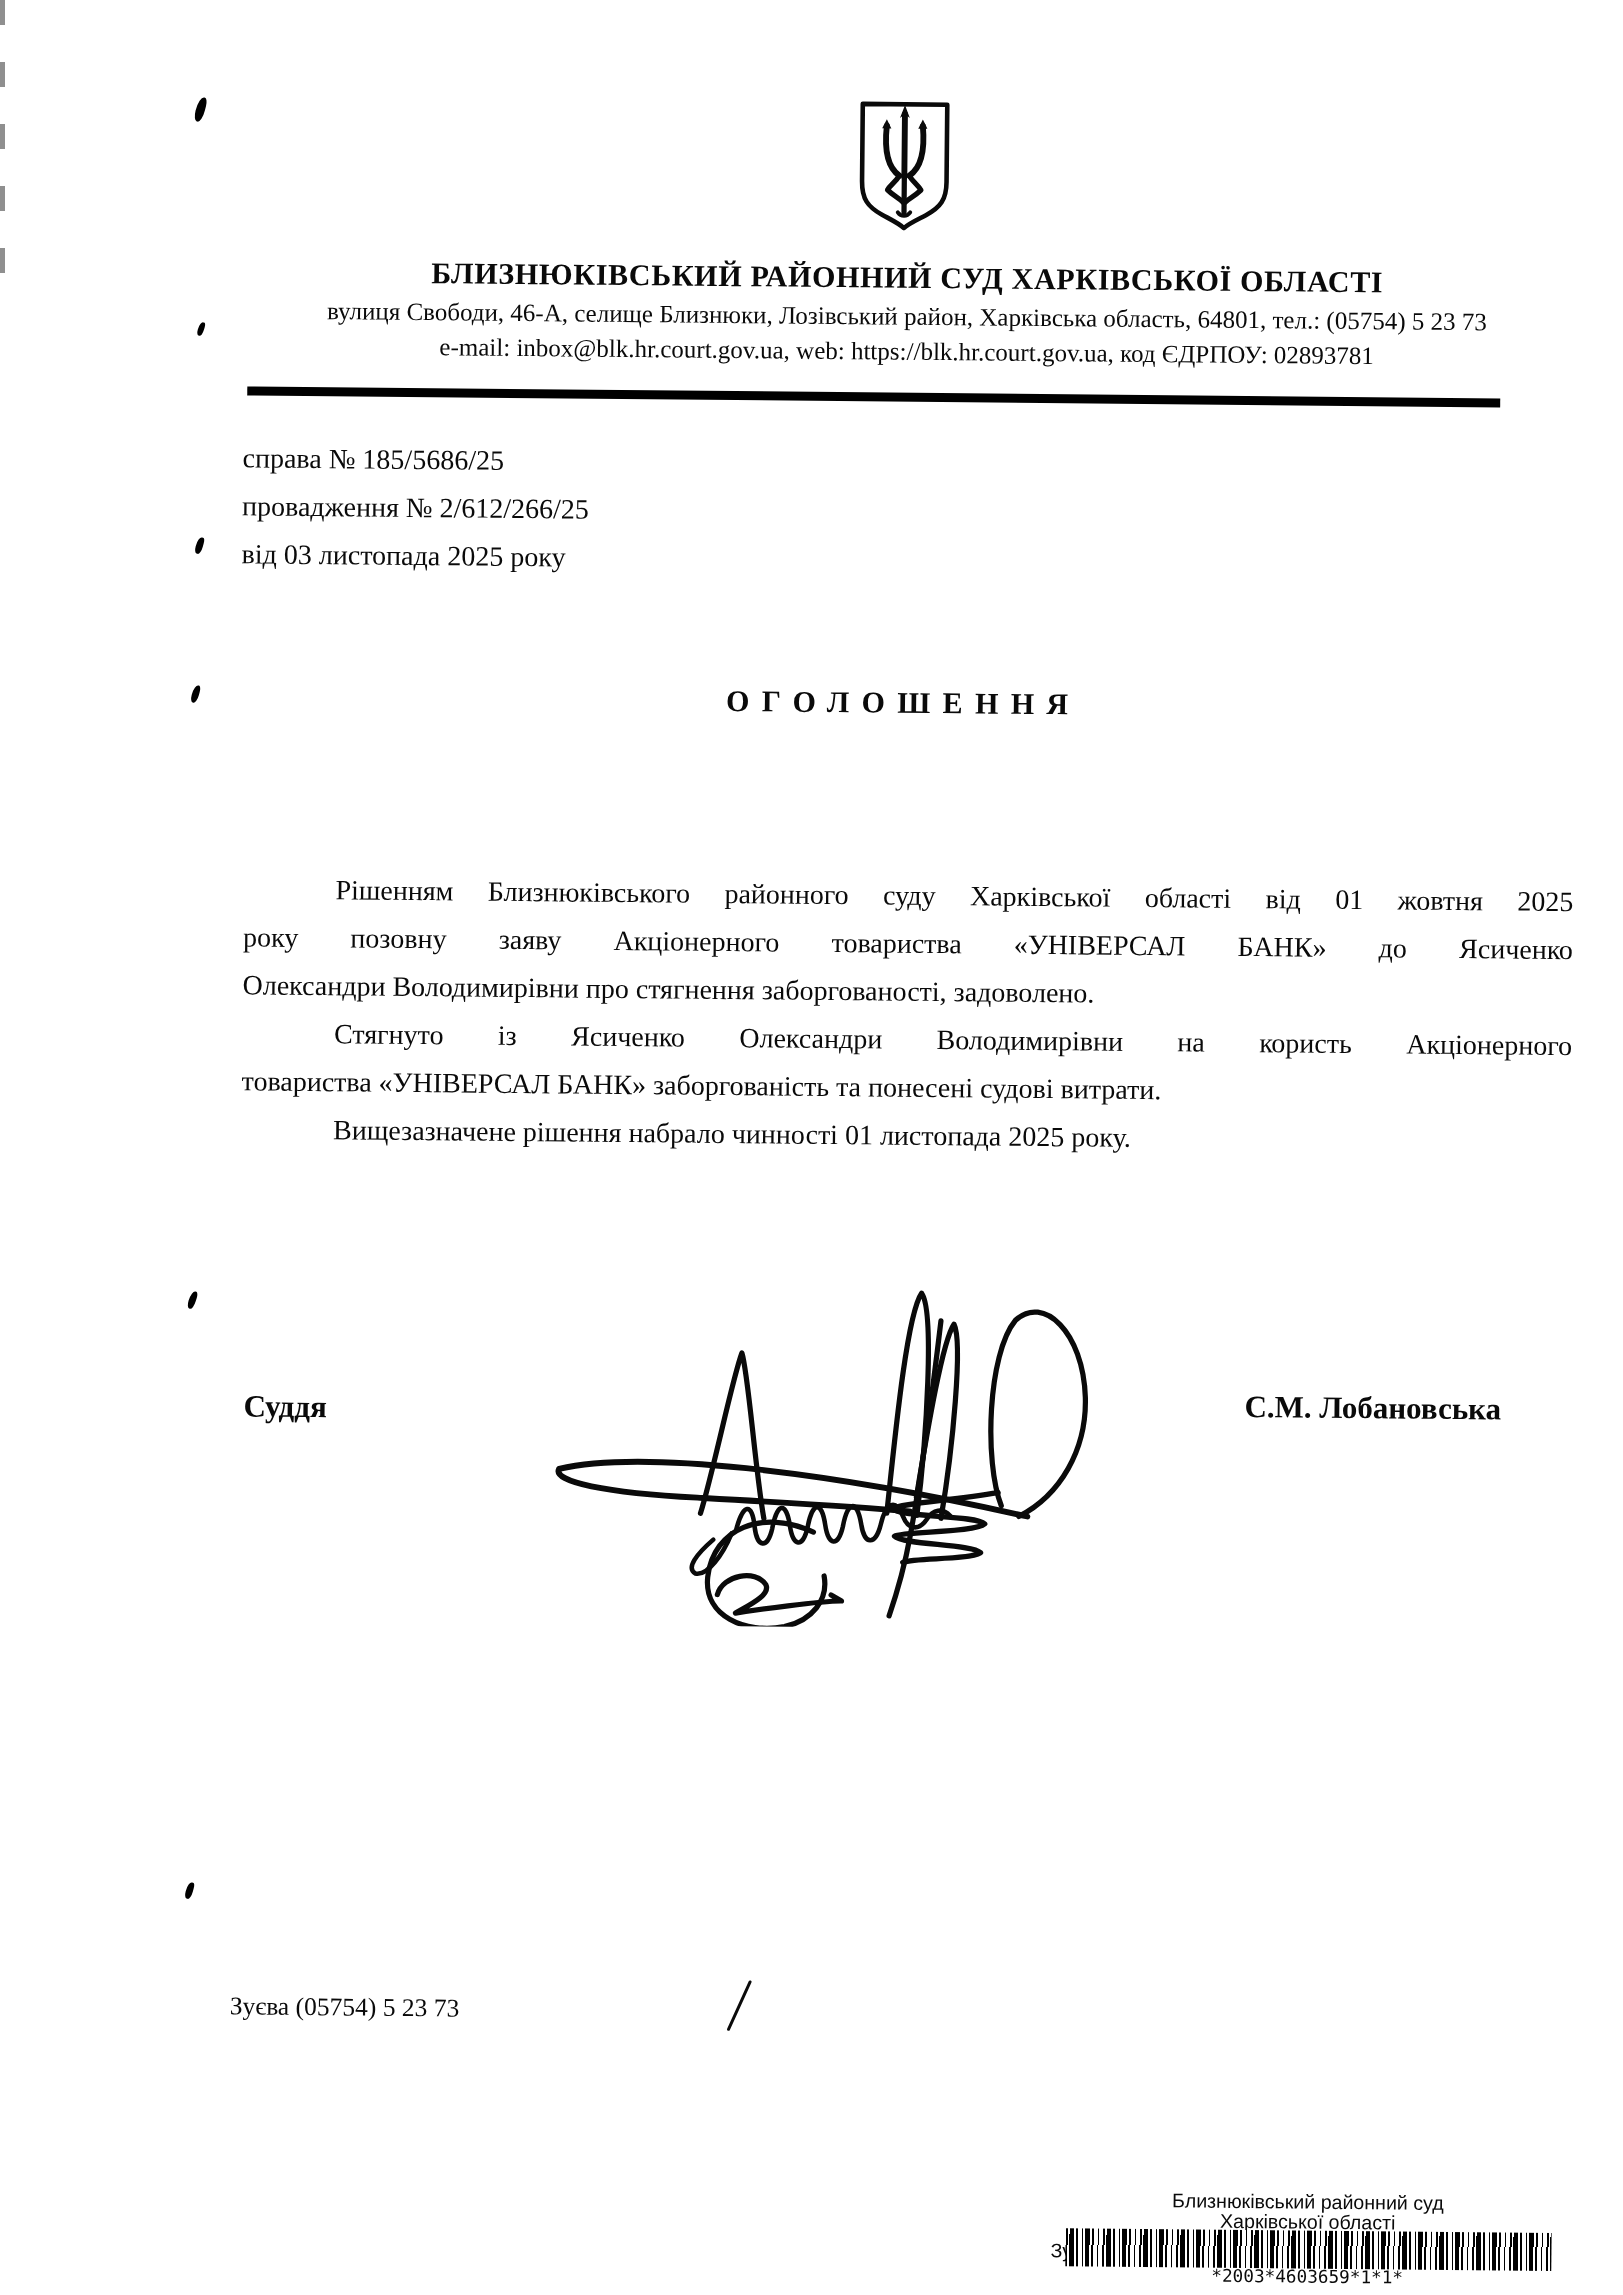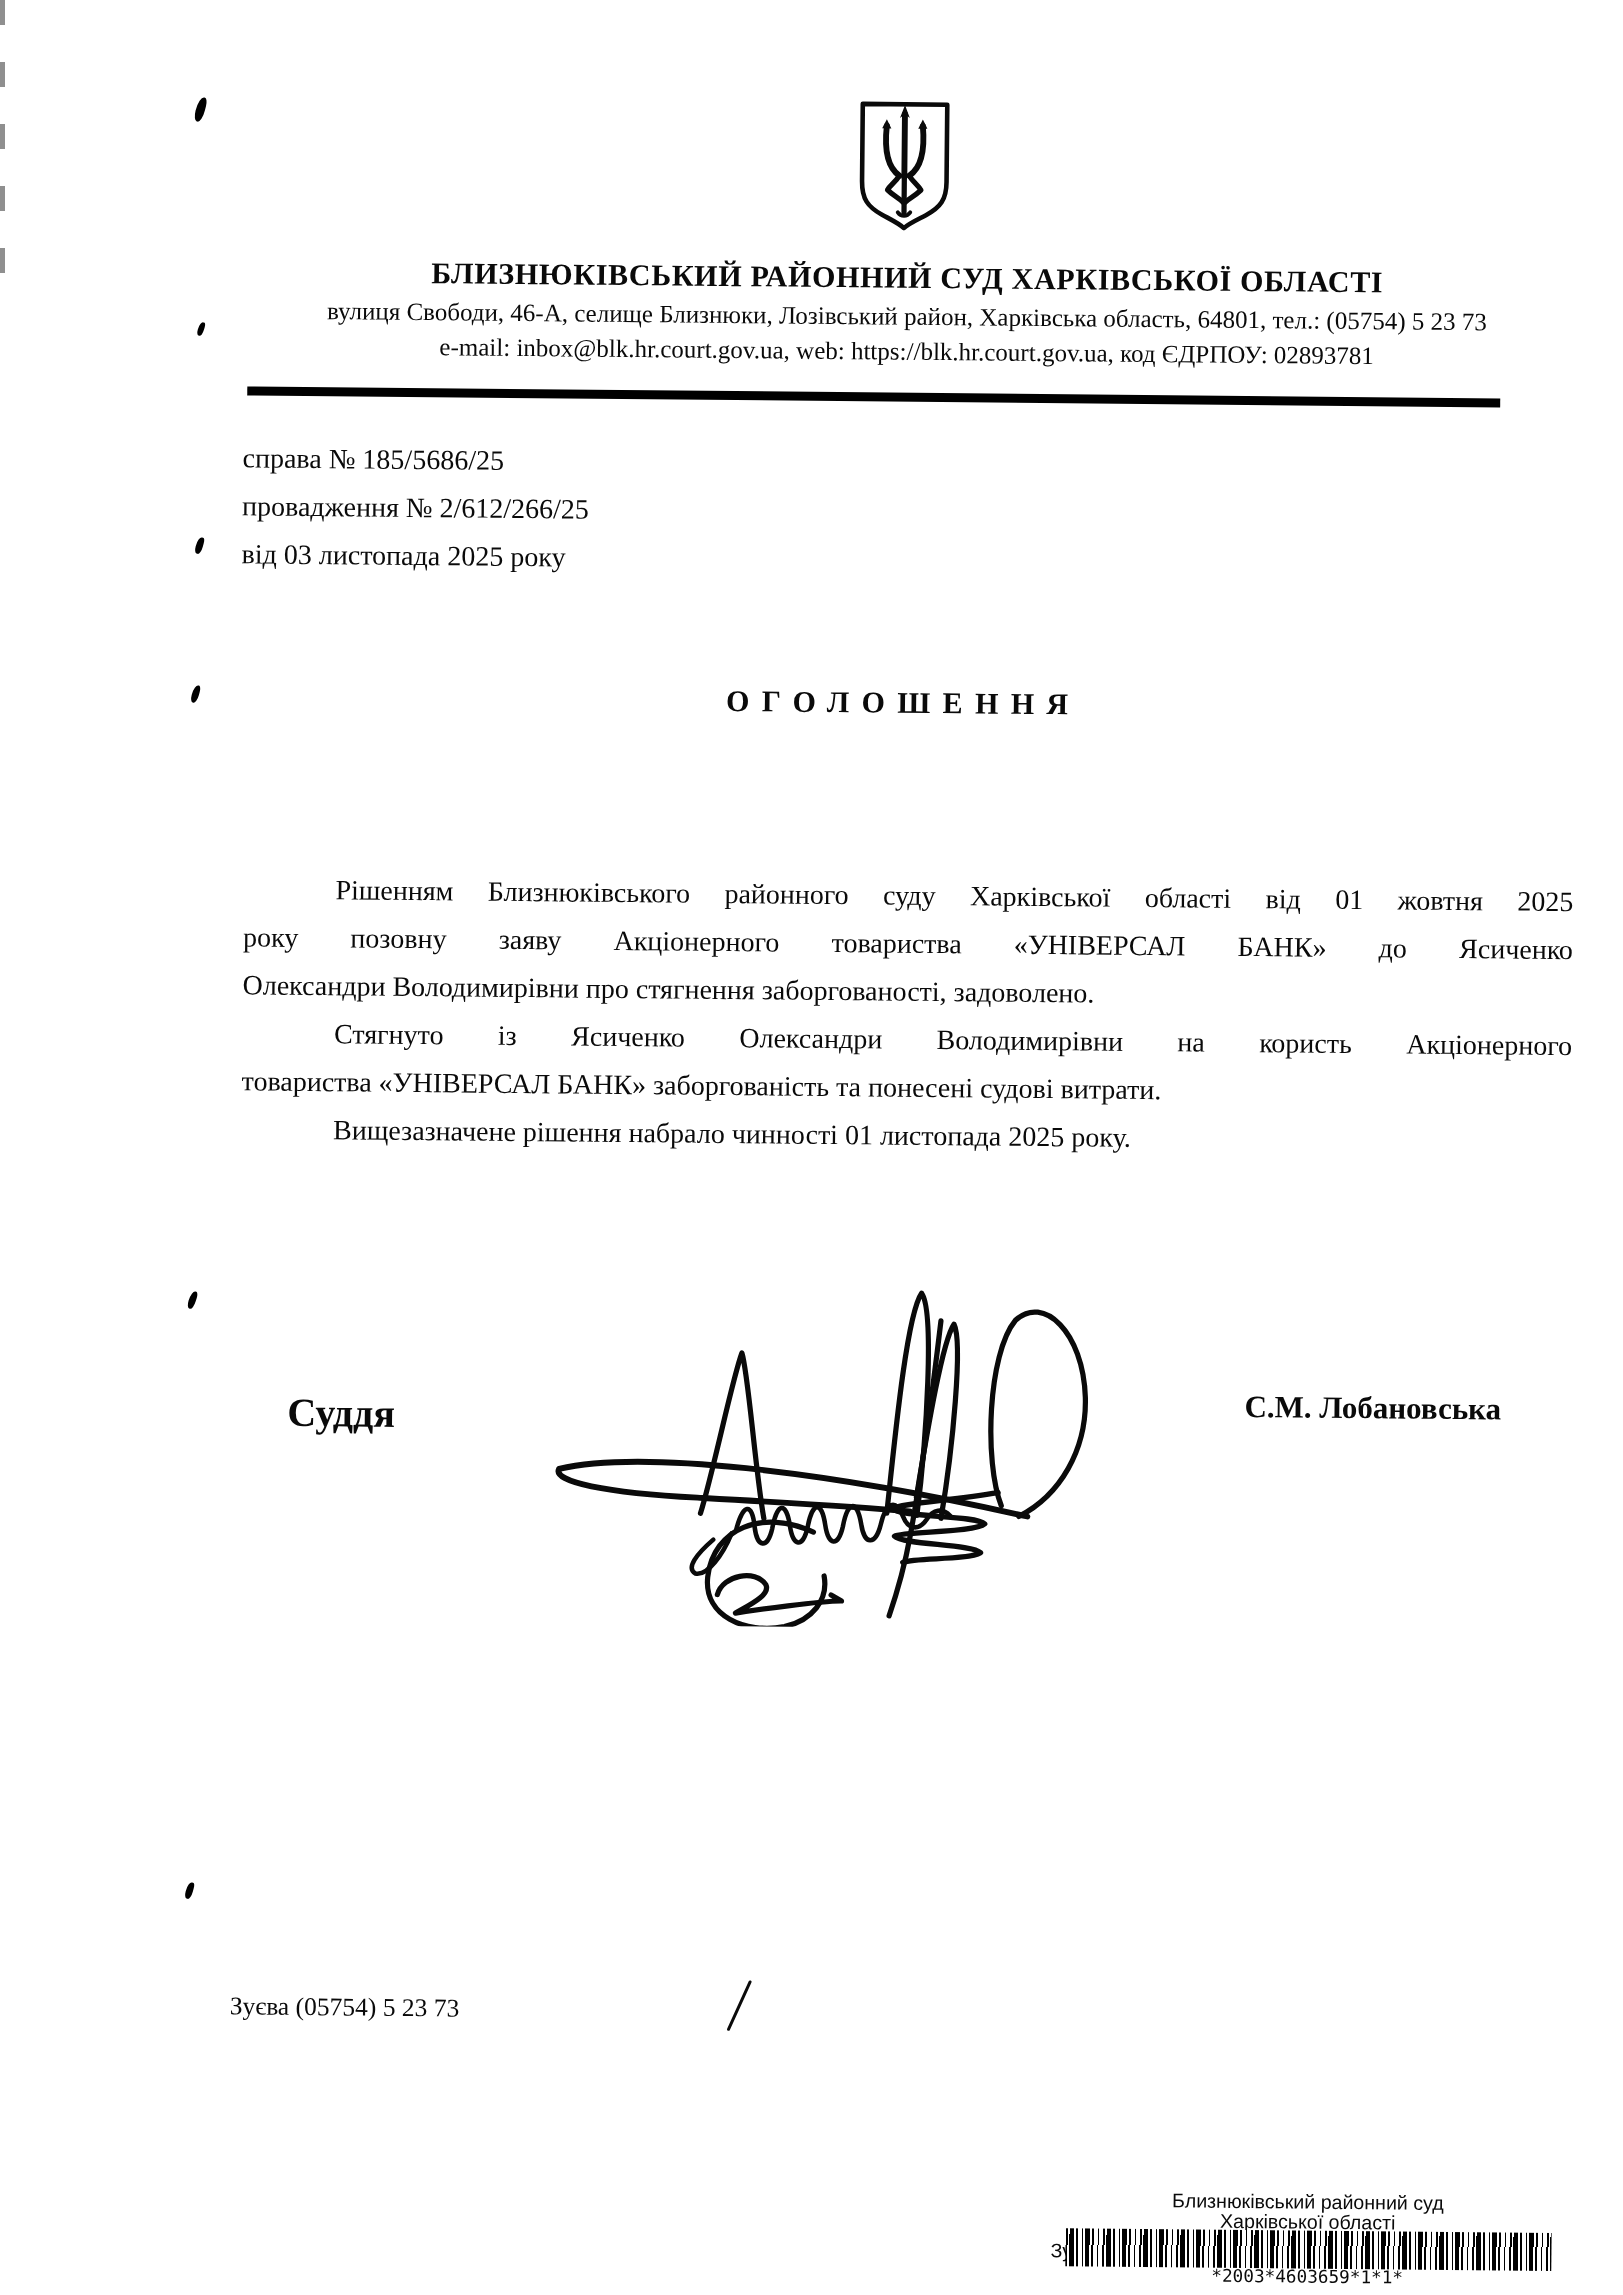--- a/index.html
+++ b/index.html
@@ -22,21 +22,21 @@
   .case-block{position:absolute;left:247px;top:432px;font-size:28px;line-height:48px;white-space:nowrap;}
   
   .doc-title{position:absolute;left:236px;top:677px;width:1348px;text-align:center;
     font-size:30px;font-weight:bold;letter-spacing:12.4px;}
   
   .body-block{position:absolute;left:252px;top:863px;width:1330px;font-size:28px;line-height:48px;}
   .bl{width:100%;}
   .jl{text-align:justify;text-align-last:justify;}
   .ind{padding-left:92px;box-sizing:border-box;}
   
-  .judge-label{position:absolute;left:257px;top:1386px;font-size:40px;font-weight:bold;white-space:nowrap;margin-left:44px;}
+  .judge-label{position:absolute;left:257px;top:1386px;font-size:31px;font-weight:bold;white-space:nowrap;}
   .judge-name{position:absolute;left:1258px;top:1377px;font-size:31px;font-weight:bold;white-space:nowrap;}
   .signature{position:absolute;left:561px;top:1266px;width:576px;height:353px;}
   
   .clerk-line{position:absolute;left:249px;top:1989px;font-size:25.5px;white-space:nowrap;}
   .pen-slash{position:absolute;left:757px;top:1971px;width:3.3px;height:55px;background:#0a0a0a;
     transform:rotate(24deg);border-radius:2px;}
   .footer-court{position:absolute;left:1067px;width:524px;text-align:center;
     font-family:"Liberation Sans",sans-serif;font-size:19.6px;line-height:20px;white-space:nowrap;}
   .fc1{top:2179px;}
   .fc2{top:2199px;}

